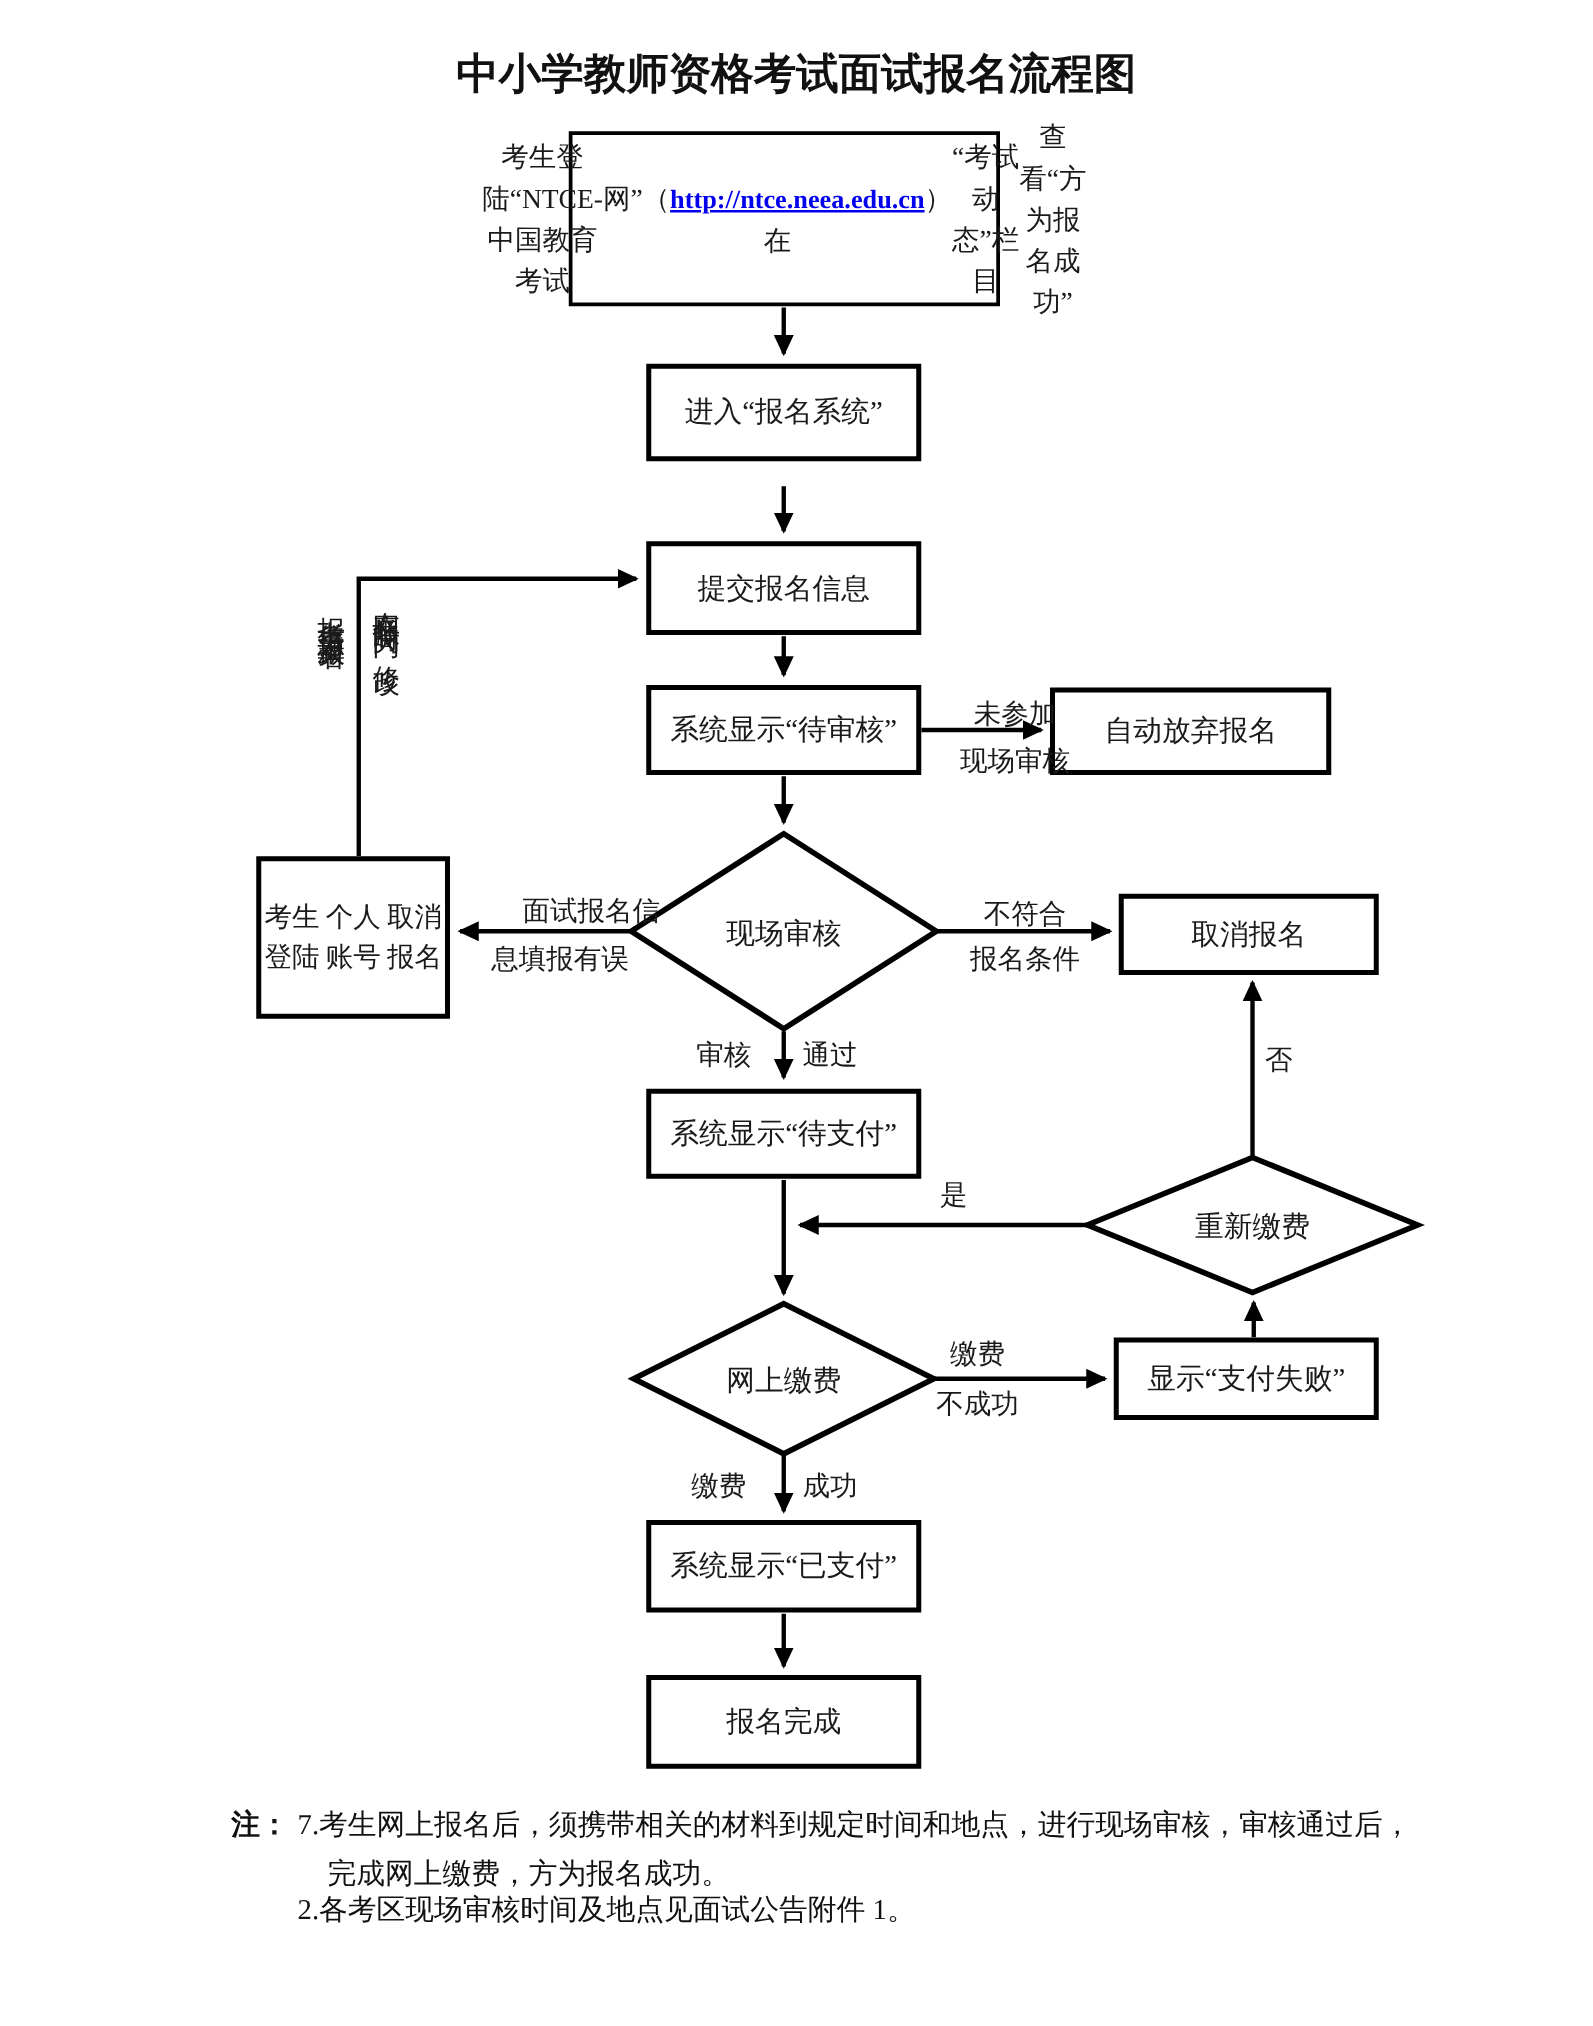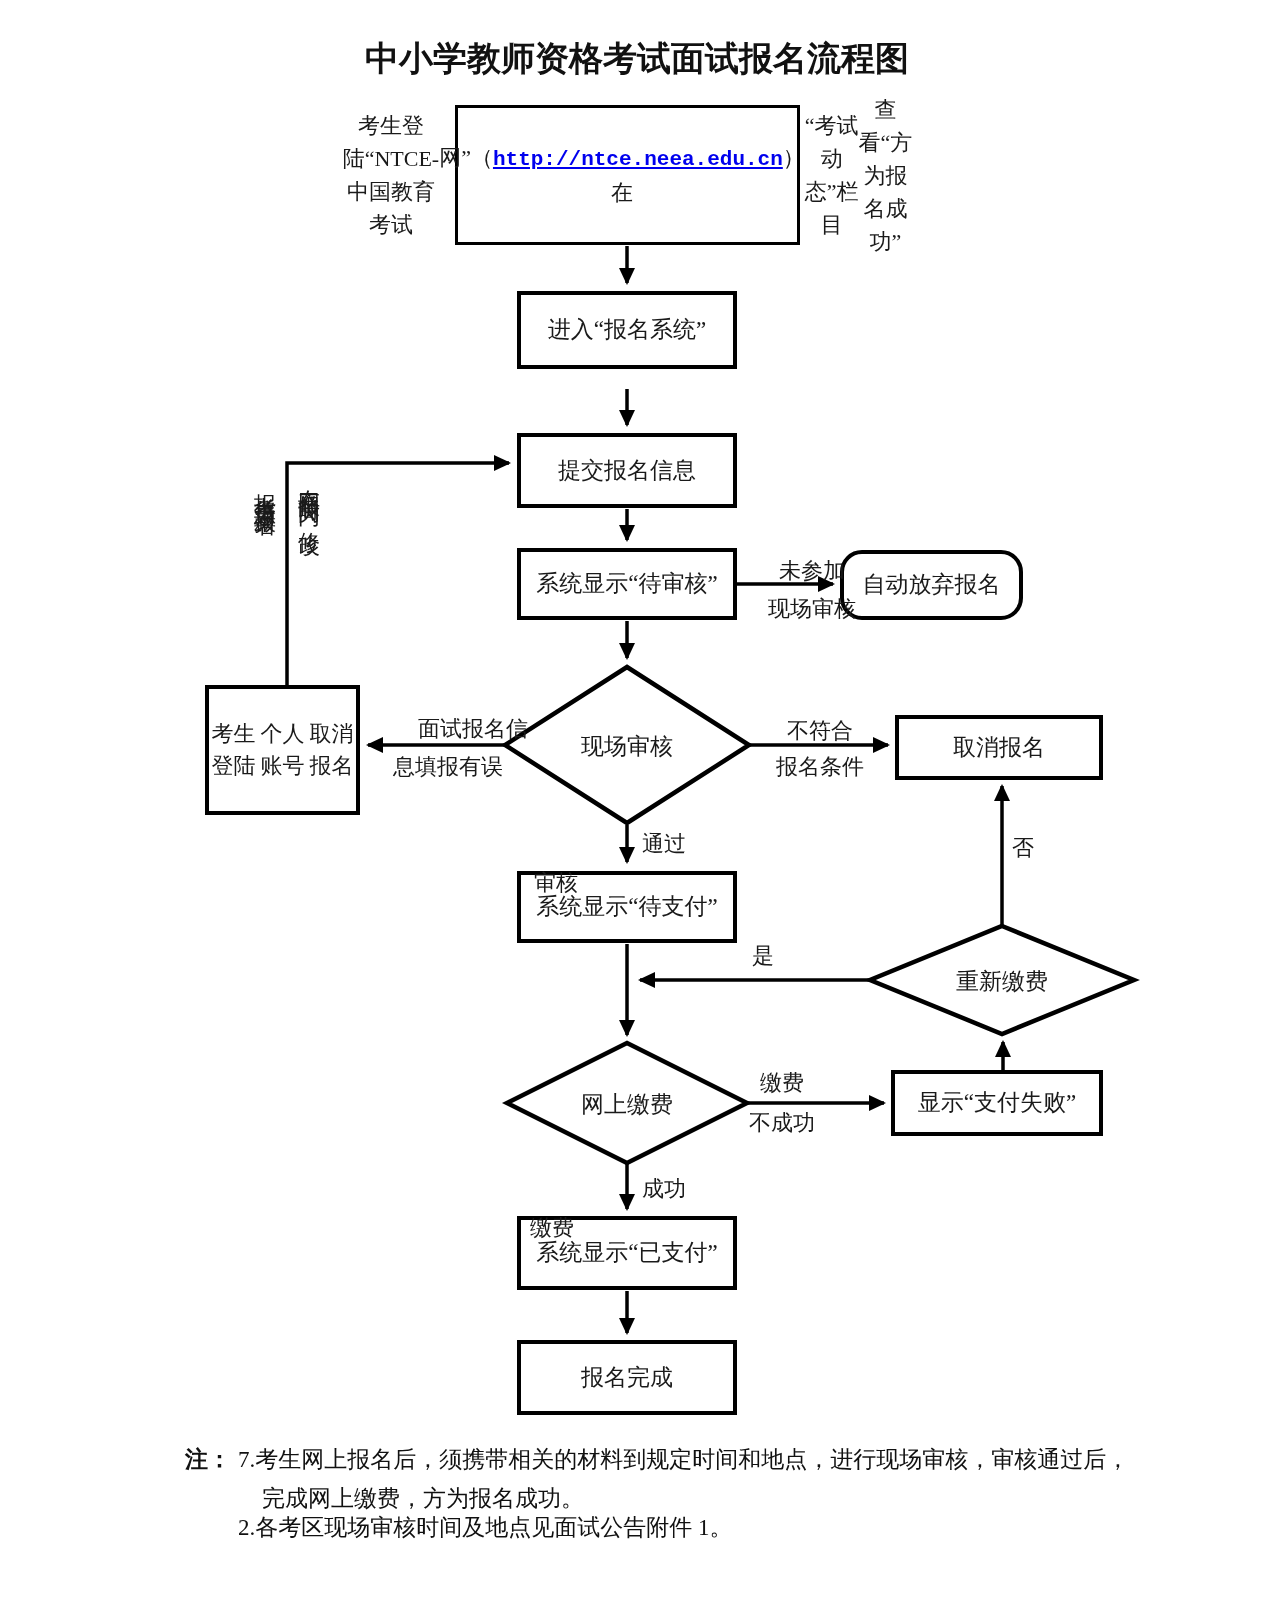--- a/index.html
+++ b/index.html
@@ -7,26 +7,26 @@
         font-family:"Liberation Serif","DejaVu Serif",serif;color:#1a1a1a;}
   #title{position:absolute;left:0;top:36px;width:1274px;text-align:center;
          font-size:34px;font-weight:bold;color:#111;}
   svg.wires{position:absolute;left:0;top:0;width:1274px;height:1621px;}
   .box{position:absolute;border:4px solid #000;background:#fff;box-sizing:border-box;
        display:flex;flex-direction:row;align-items:center;justify-content:center;
        text-align:center;font-size:23px;line-height:32px;}
   .box.thin{border-width:3px;line-height:33px;font-size:22px;}
   .label{position:absolute;font-size:22px;white-space:nowrap;}
   .center{text-align:center;}
-  .right{text-align:left;margin-top:39px;}
+  .right{text-align:center;}
   .left{text-align:left;}
   .vtext{position:absolute;writing-mode:vertical-rl;text-orientation:upright;
          font-size:22px;letter-spacing:3px;white-space:nowrap;}
   .dlabel{position:absolute;font-size:23px;text-align:center;white-space:nowrap;}
-  a.url{color:#0000ee;text-decoration:underline;font-family:Liberation Mono, monospace;
+  a.url{color:#0000ee;text-decoration:underline;font-family:Liberation Serif, serif;
         font-weight:bold;font-size:21px;}
   .notes{position:absolute;font-size:23px;color:#111;white-space:nowrap;}
   .bold{font-weight:bold;}
 </style>
 </head>
 <body>
 
 <div id="page">
 
   <div id="title">中小学教师资格考试面试报名流程图</div>
@@ -72,21 +72,21 @@
   </div>
 
   <div class="box" style="left:517px;top:548px;width:220px;height:72px;">
     <div>系统显示“待审核”</div>
   </div>
 
   <div class="box" style="left:517px;top:433px;width:220px;height:75px;">
     <div>提交报名信息</div>
   </div>
 
-  <div class="box" style="left:840px;top:550px;width:183px;height:70px;border-radius:22px;">
+  <div class="box" style="left:840px;top:550px;width:225px;height:70px;">
     <div>自动放弃报名</div>
   </div>
 
   <div class="box" style="left:205px;top:685px;width:155px;height:130px;line-height:32px;font-size:22px;">
     <div>考生登陆</div>
     <div>个人账号</div>
     <div>取消报名</div>
   </div>
 
   <div class="box" style="left:895px;top:715px;width:208px;height:65px;">

